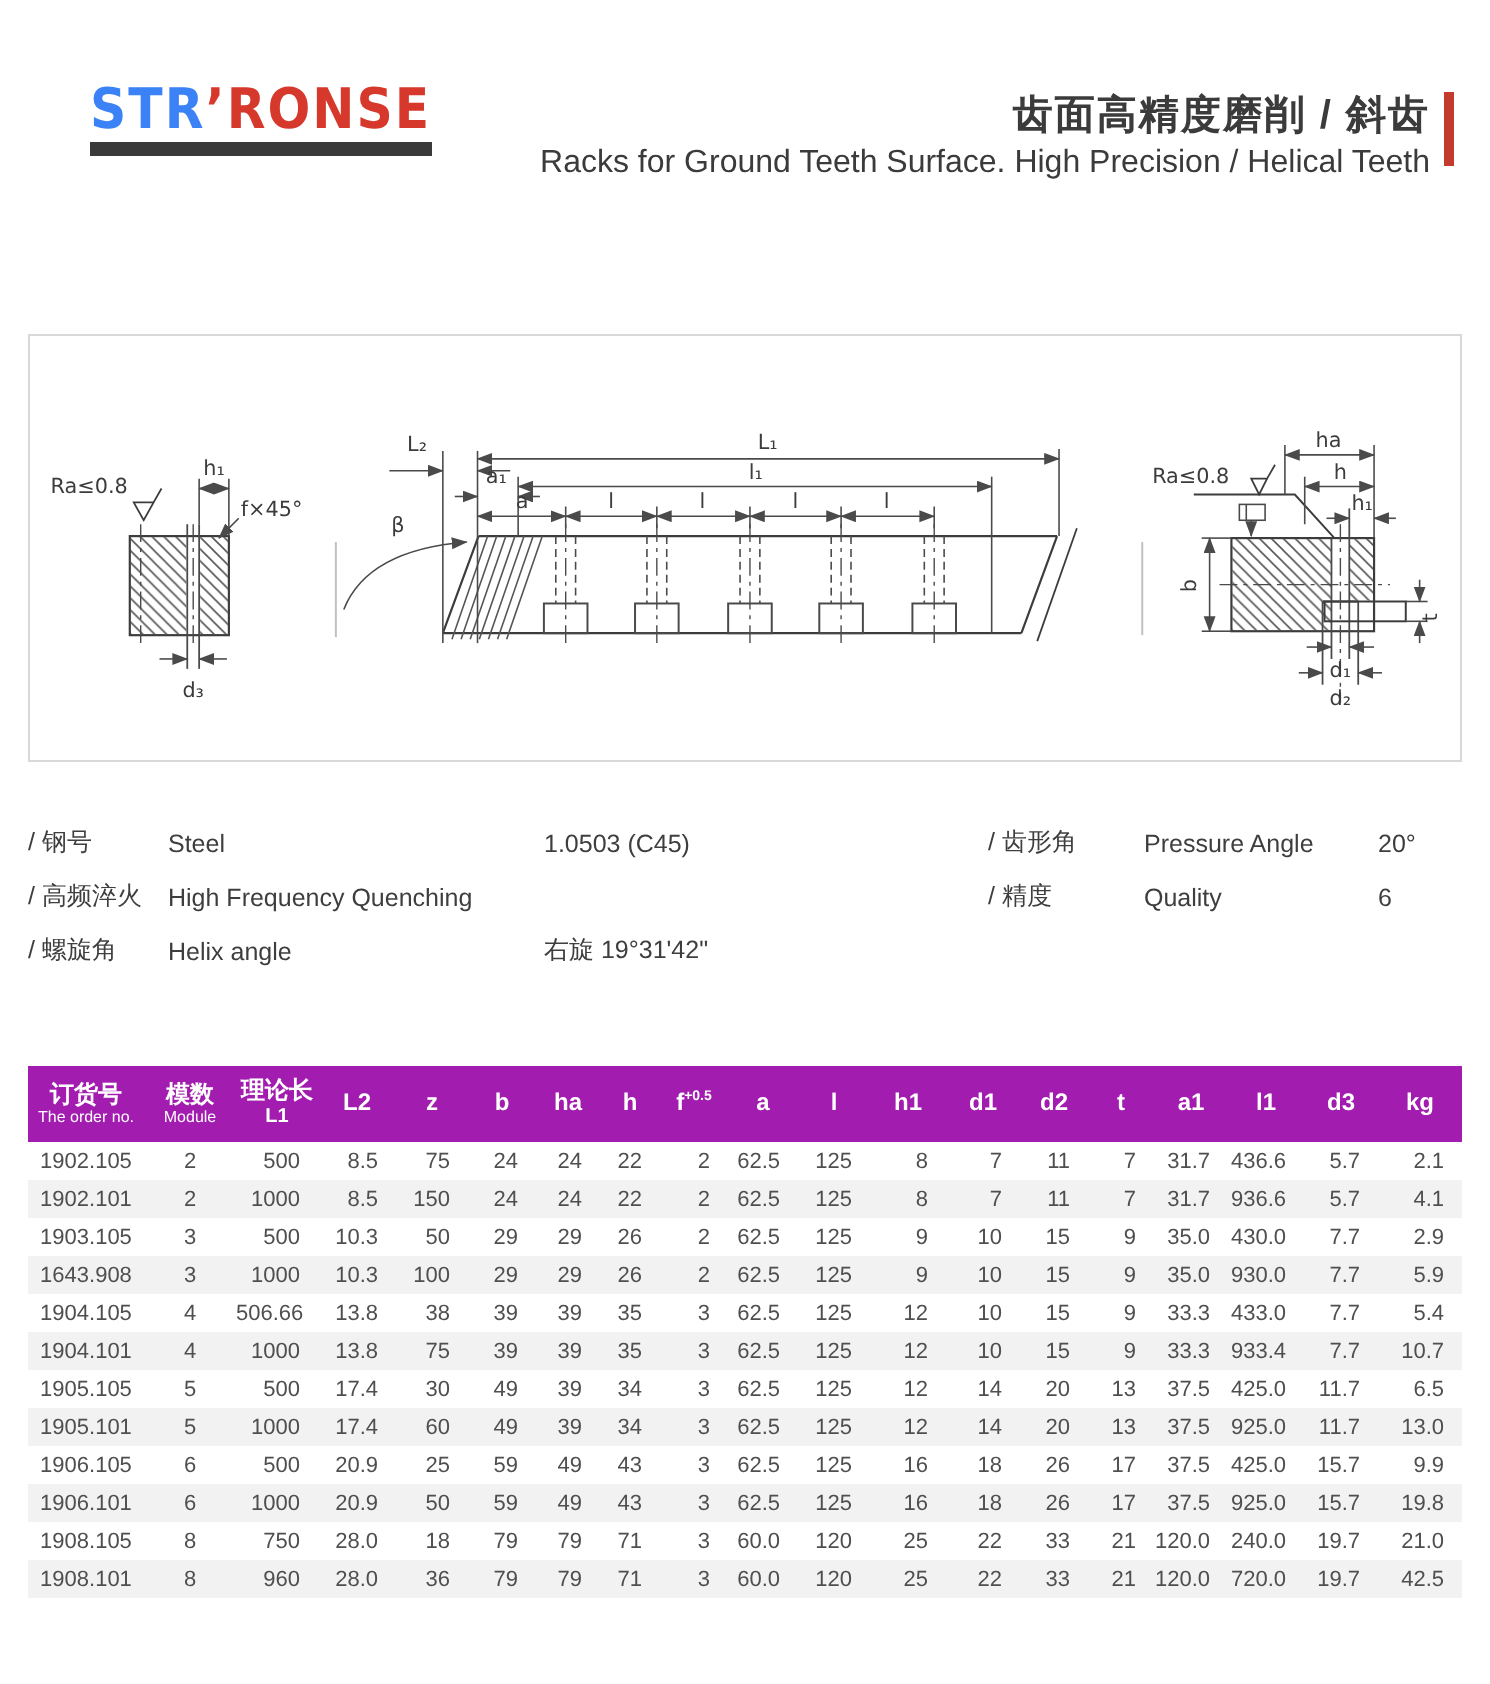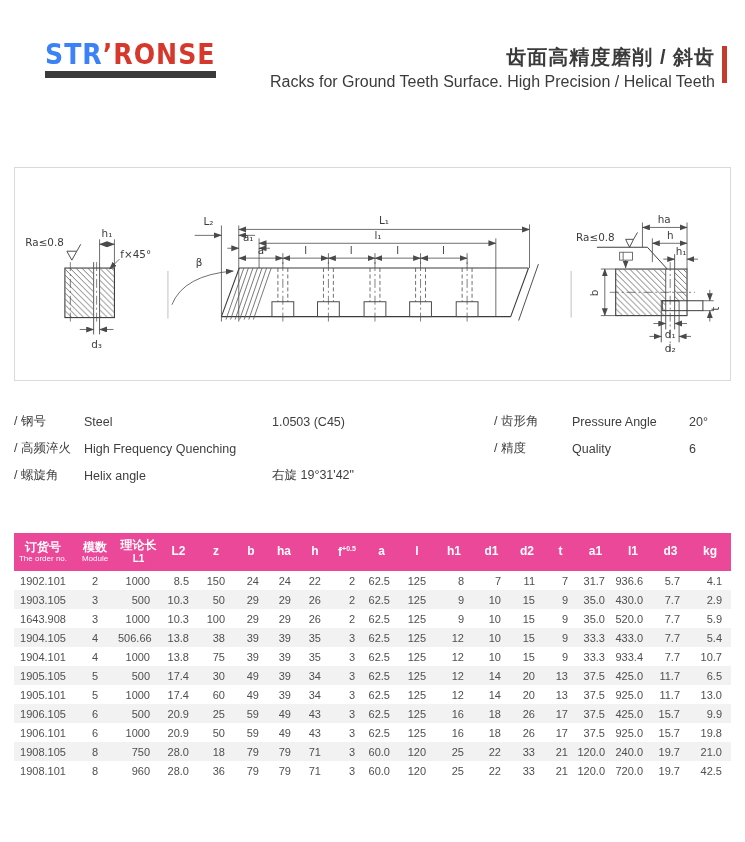--- a/index.html
+++ b/index.html
@@ -21,21 +21,21 @@
   
   .specs{position:absolute;left:14px;top:408px;width:717px;display:flex;color:#3e3e3e;font-size:12.5px;}
   .spec-col-left{width:480px;} .spec-col-right{width:237px;}
   .spec-row{display:flex;height:27px;align-items:center;}
   .spec-zh{width:70px;} .spec-col-right .spec-zh{width:78px;}
   .spec-en{width:188px;} .spec-col-right .spec-en{width:117px;}
   .spec-val{flex:1;}
   
   .spec-table-wrap{position:absolute;left:14px;top:533px;width:717px;}
   table{border-collapse:collapse;table-layout:fixed;width:717px;font-size:11px;color:#4f4f4f;}
-  thead th{background:#ec4899;color:#ffffff;height:38px;vertical-align:middle;text-align:center;
+  thead th{background:#a21caf;color:#ffffff;height:38px;vertical-align:middle;text-align:center;
            padding:0;font-weight:bold;font-size:12px;line-height:1.15;}
   .th-en{display:block;font-size:8px;font-weight:normal;}
   .th-sub{display:block;font-size:10px;font-weight:bold;}
   th sup{font-size:7px;}
   tbody td{height:19px;padding:0 9px 0 0;text-align:right;}
   tbody td.c{text-align:center;padding:0;}
   tbody tr:nth-child(even){background:#f2f2f3;}
 </style>
 </head>
 <body>
@@ -292,20 +292,41 @@
           <th><span>d2</span></th>
           <th><span>t</span></th>
           <th><span>a1</span></th>
           <th><span>l1</span></th>
           <th><span>d3</span></th>
           <th><span>kg</span></th>
         </tr>
       </thead>
       <tbody>
           <tr>
+            <td class="c">1902.105</td>
+            <td class="c">2</td>
+            <td>500</td>
+            <td>8.5</td>
+            <td>75</td>
+            <td>24</td>
+            <td>24</td>
+            <td>22</td>
+            <td>2</td>
+            <td>62.5</td>
+            <td>125</td>
+            <td>8</td>
+            <td>7</td>
+            <td>11</td>
+            <td>7</td>
+            <td>31.7</td>
+            <td>436.6</td>
+            <td>5.7</td>
+            <td>2.1</td>
+          </tr>
+          <tr>
             <td class="c">1902.101</td>
             <td class="c">2</td>
             <td>1000</td>
             <td>8.5</td>
             <td>150</td>
             <td>24</td>
             <td>24</td>
             <td>22</td>
             <td>2</td>
             <td>62.5</td>
@@ -350,21 +371,21 @@
             <td>29</td>
             <td>26</td>
             <td>2</td>
             <td>62.5</td>
             <td>125</td>
             <td>9</td>
             <td>10</td>
             <td>15</td>
             <td>9</td>
             <td>35.0</td>
-            <td>520.0</td>
+            <td>930.0</td>
             <td>7.7</td>
             <td>5.9</td>
           </tr>
           <tr>
             <td class="c">1904.105</td>
             <td class="c">4</td>
             <td>506.66</td>
             <td>13.8</td>
             <td>38</td>
             <td>39</td>

